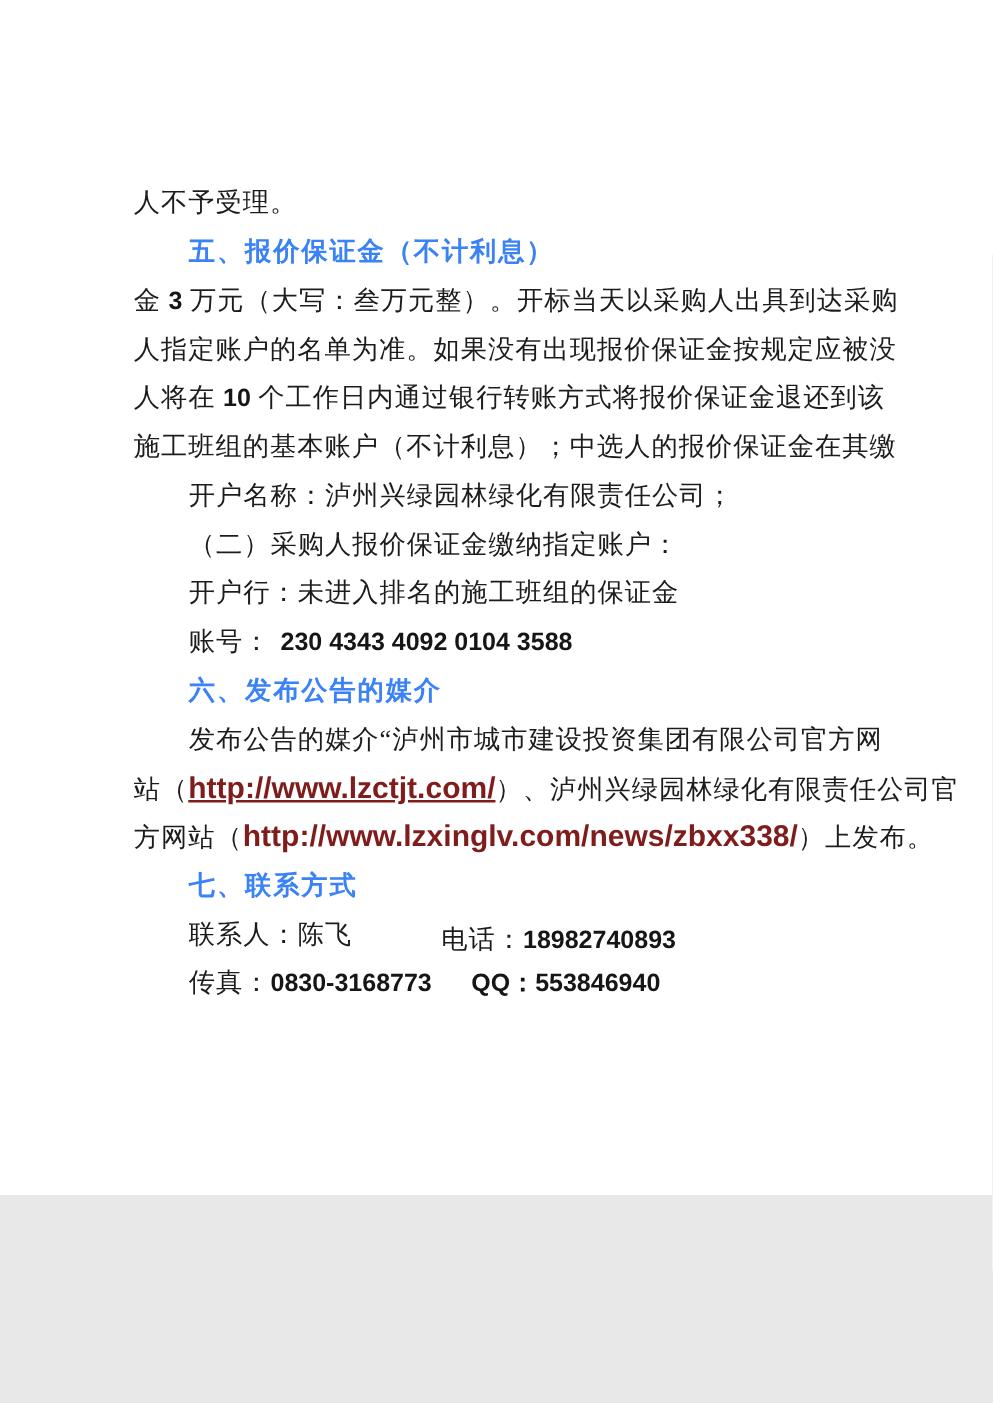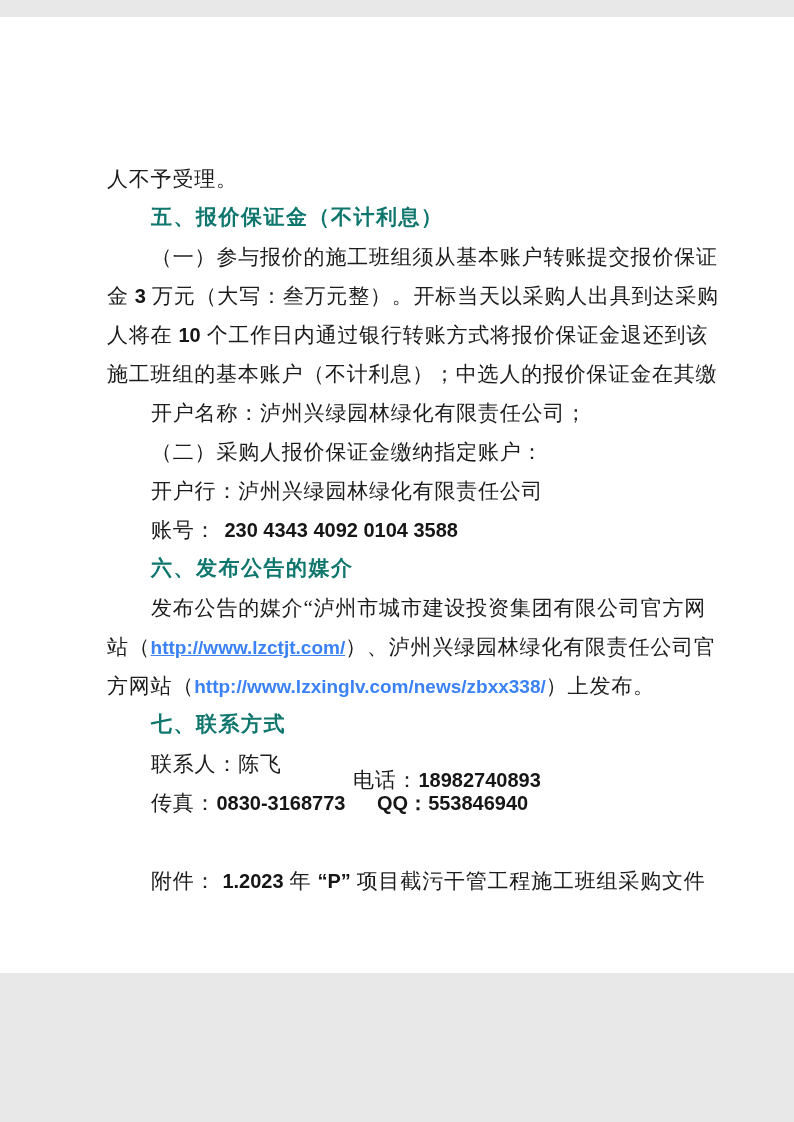--- a/index.html
+++ b/index.html
@@ -1,63 +1,63 @@
 <!DOCTYPE html>
 <html><head>
 <meta charset="utf-8">
 <style>
   * { margin:0; padding:0; box-sizing:border-box; }
   html,body { background:#e8e8e8; }
   .page {
     position:relative;
     width:794px; height:956px;
-    margin:17px auto;
+    margin:0 auto;
     background:#ffffff;
     color:#1c1c1c;
     font-family:"Liberation Serif", serif;
     overflow:hidden;
   }
   .content {
     position:absolute;
     left:107px; top:143px;
     width:590px;
   }
   .line {
     position:relative;
     height:39px;
     line-height:39px;
     font-size:21px;
     letter-spacing:0.8px;
     white-space:nowrap;
   }
   .ind2 { padding-left:44px; }
   .heading {
-    font-family:Liberation Mono, monospace;
+    font-family:Liberation Serif, serif;
     font-weight:700;
-    color:#0f766e;
+    color:#3b82f6;
     letter-spacing:1.5px;
   }
   .num {
     font-family:"Liberation Sans", sans-serif;
     font-weight:700;
     font-size:20px;
     letter-spacing:0;
     color:#161616;
   }
   .pad { margin:0 6px; }
   .padl { margin-left:8px; }
   .url {
     font-family:"Liberation Sans", sans-serif;
     font-weight:700;
-    font-size:19px;
+    font-size:24px;
     letter-spacing:0;
-    color:#3b82f6;
+    color:#7f1d1d;
   }
   .url.u { text-decoration:underline; }
-  .g-phone { position:absolute; left:246px; top:16px; }
+  .g-phone { position:absolute; left:246px; top:4px; }
   .g-qq    { position:absolute; left:270px; top:0; }
   .page-number {
     position:absolute;
     left:0; top:1026px;
     width:794px;
     text-align:center;
     font-family:"Liberation Serif", serif;
     font-weight:700;
     font-size:15px;
     color:#1c1c1c;
@@ -66,43 +66,43 @@
 </head>
 <body>
 
 <div class="page">
   <div class="content">
 
     <div class="line">人不予受理。</div>
 
     <div class="line ind2 heading">五、报价保证金（不计利息）</div>
 
-    <div class="line ind2">（一）参与报价的施工班组须从基本账户转账提交报价保证</div>
 
     <div class="line">
       <span>金</span><span class="num pad">3</span><span>万元（大写：叁万元整）。开标当天以采购人出具到达采购</span>
     </div>
 
+    <div class="line">人指定账户的名单为准。如果没有出现报价保证金按规定应被没</div>
 
 
     <div class="line">
       <span>人将在</span><span class="num pad">10</span><span>个工作日内通过银行转账方式将报价保证金退还到该</span>
     </div>
 
     <div class="line">施工班组的基本账户（不计利息）；中选人的报价保证金在其缴</div>
 
 
     <div class="line ind2">
       <span>开户名称：</span><span>泸州兴绿园林绿化有限责任公司；</span>
     </div>
 
     <div class="line ind2">（二）采购人报价保证金缴纳指定账户：</div>
 
     <div class="line ind2">
-      <span>开户行：</span><span>泸州兴绿园林绿化有限责任公司</span>
+      <span>开户行：</span><span>未进入排名的施工班组的保证金</span>
     </div>
 
     <div class="line ind2">
       <span>账号：</span><span class="num padl">230 4343 4092 0104 3588</span>
     </div>
 
     <div class="line ind2 heading">六、发布公告的媒介</div>
 
     <div class="line ind2">发布公告的媒介“泸州市城市建设投资集团有限公司官方网</div>
 
@@ -121,20 +121,17 @@
       <span class="g-phone"><span>电话：</span><span class="num">18982740893</span></span>
     </div>
 
     <div class="line ind2">
       <span>传真：</span><span class="num">0830-3168773</span>
       <span class="g-qq"><span class="num">QQ：</span><span class="num">553846940</span></span>
     </div>
 
     <div class="line"></div>
 
-    <div class="line ind2">
-      <span>附件：</span><span class="num pad">1.2023</span><span>年</span><span class="num pad">“P”</span><span>项目截污干管工程施工班组采购文件</span>
-    </div>
 
   </div>
 
   <div class="page-number">4</div>
 </div>
 
 </body></html>

